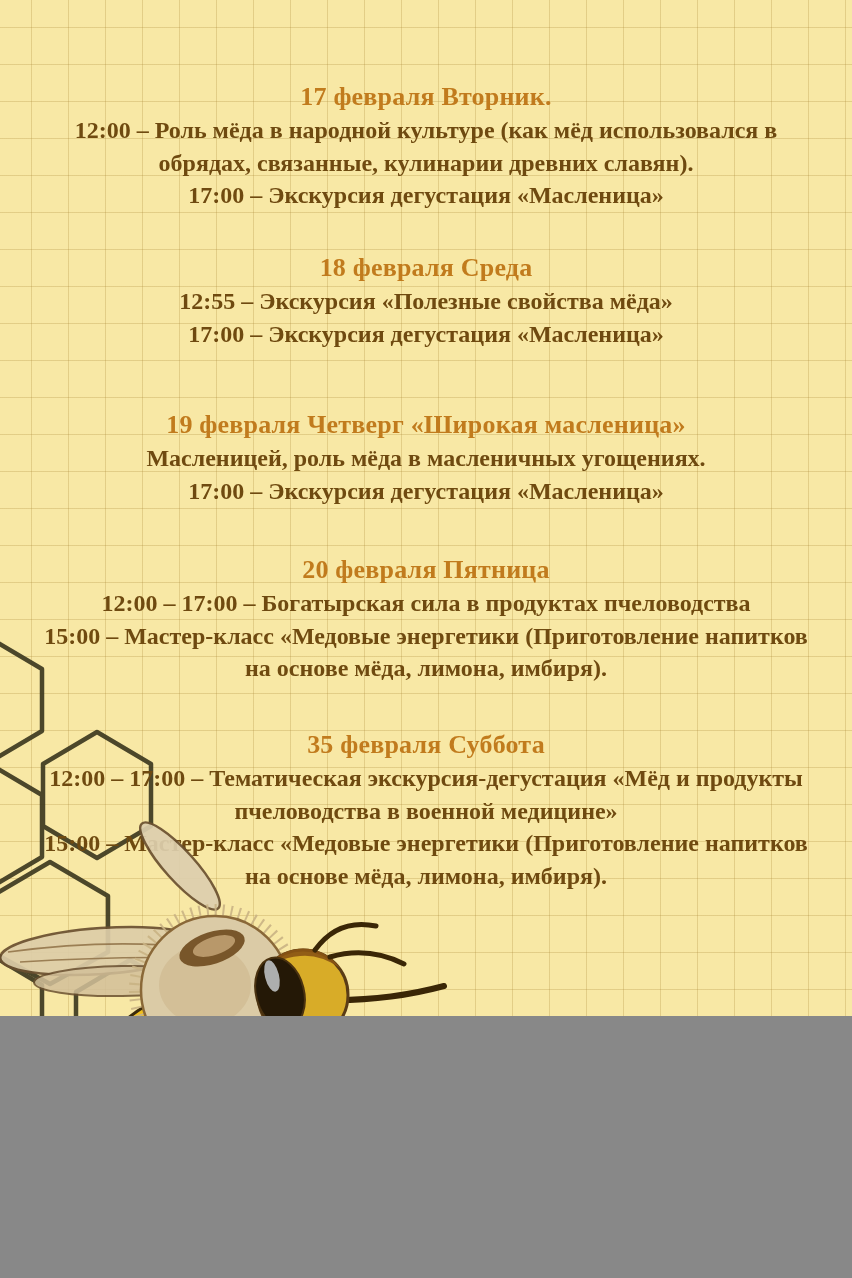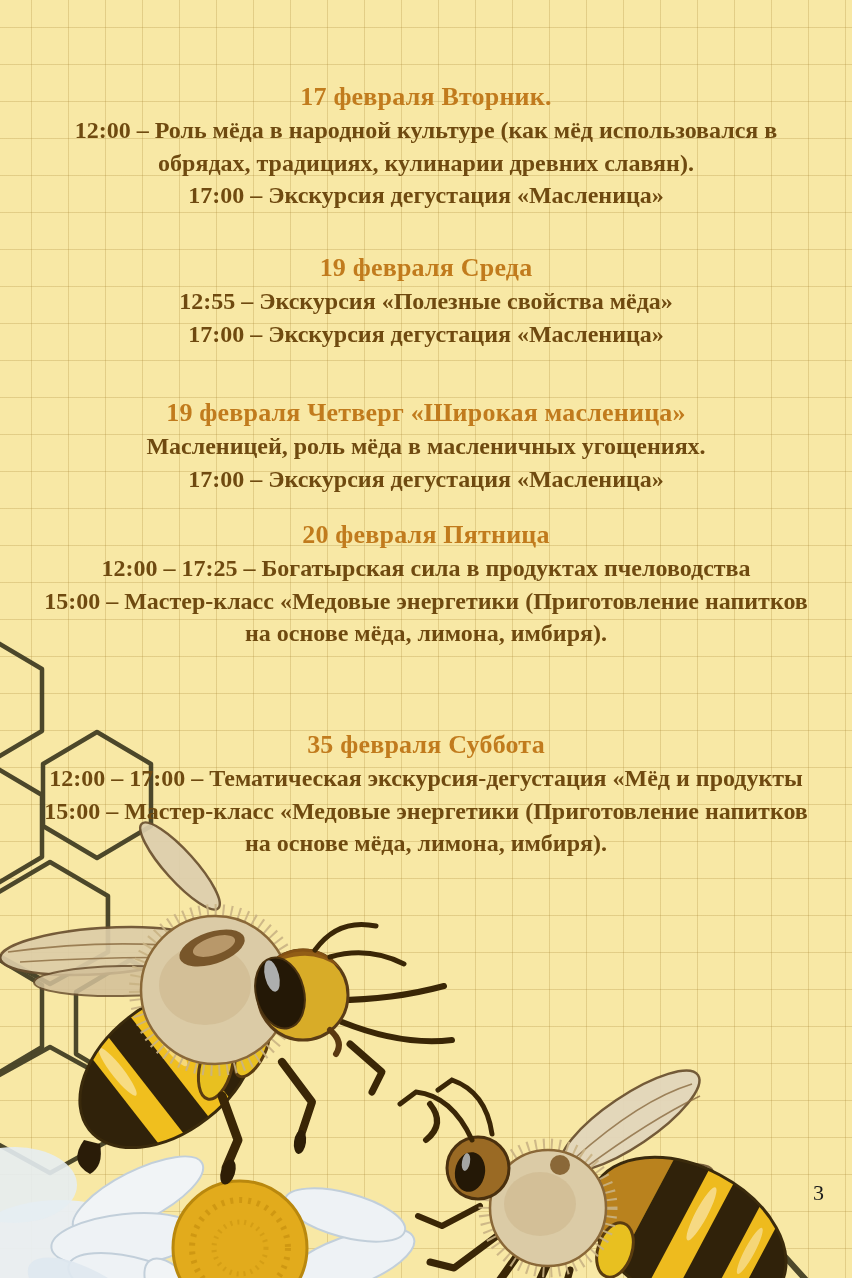--- a/index.html
+++ b/index.html
@@ -1,17 +1,17 @@
 <!DOCTYPE html>
 <html><head>
 <meta charset="utf-8">
 <style>
   html,body{margin:0;padding:0;background:#888;}
   .page{
-    position:relative;width:852px;height:1278px;overflow:hidden;
+    position:relative;width:852px;height:1016px;overflow:hidden;
     background-color:#f8e8a5;
     background-image:
       linear-gradient(to right, rgba(178,144,66,.30) 1.5px, transparent 1.5px),
       linear-gradient(to bottom, rgba(178,144,66,.30) 1.5px, transparent 1.5px);
     background-size:37px 37px;
     background-position:-6px -10px;
     font-family:"Liberation Serif", serif;
   }
   .deco{position:absolute;left:0;top:0;pointer-events:none;}
   .day{position:absolute;left:30px;width:792px;text-align:center;z-index:2;}
@@ -43,46 +43,47 @@
       <polygon points="50,1047 108,1079 108,1141 50,1173 -8,1141 -8,1079"></polygon>
       <polygon points="130,960 184,992 184,1054 130,1086 76,1054 76,992"></polygon>
       <polyline points="672,1280 708,1238 768,1238 806,1280" stroke-width="6"></polyline>
     </g>
   </svg>
 
   <main>
     <section class="day" style="top:80px">
       <h2>17 февраля Вторник.</h2>
       <p>12:00 – Роль мёда в народной культуре (как мёд использовался в</p>
-      <p>обрядах, традициях, кулинарии древних славян).</p>
+      <p>обрядах, связанные, кулинарии древних славян).</p>
       <p>17:00 – Экскурсия дегустация «Масленица»</p>
     </section>
 
     <section class="day" style="top:251px">
-      <h2>19 февраля Среда</h2>
+      <h2>18 февраля Среда</h2>
       <p>12:55 – Экскурсия «Полезные свойства мёда»</p>
       <p>17:00 – Экскурсия дегустация «Масленица»</p>
     </section>
 
-    <section class="day" style="top:396px">
+    <section class="day" style="top:408px">
       <h2>19 февраля Четверг «Широкая масленица»</h2>
       <p>Масленицей, роль мёда в масленичных угощениях.</p>
       <p>17:00 – Экскурсия дегустация «Масленица»</p>
     </section>
 
-    <section class="day" style="top:518px">
+    <section class="day" style="top:553px">
       <h2>20 февраля Пятница</h2>
-      <p>12:00 – 17:25 – Богатырская сила в продуктах пчеловодства</p>
+      <p>12:00 – 17:00 – Богатырская сила в продуктах пчеловодства</p>
       <p>15:00 – Мастер-класс «Медовые энергетики (Приготовление напитков</p>
       <p>на основе мёда, лимона, имбиря).</p>
     </section>
 
     <section class="day" style="top:728px">
       <h2>35 февраля Суббота</h2>
       <p>12:00 – 17:00 – Тематическая экскурсия-дегустация «Мёд и продукты</p>
+      <p>пчеловодства в военной медицине»</p>
       <p>15:00 – Мастер-класс «Медовые энергетики (Приготовление напитков</p>
       <p>на основе мёда, лимона, имбиря).</p>
     </section>
   </main>
 
   <svg class="deco" width="852" height="1278" viewBox="0 0 852 1278" style="z-index:3">
 
     <defs>
       <clipPath id="abd1">
           <ellipse cx="168" cy="1068" rx="100" ry="64" transform="rotate(-38 168 1068)"></ellipse>

